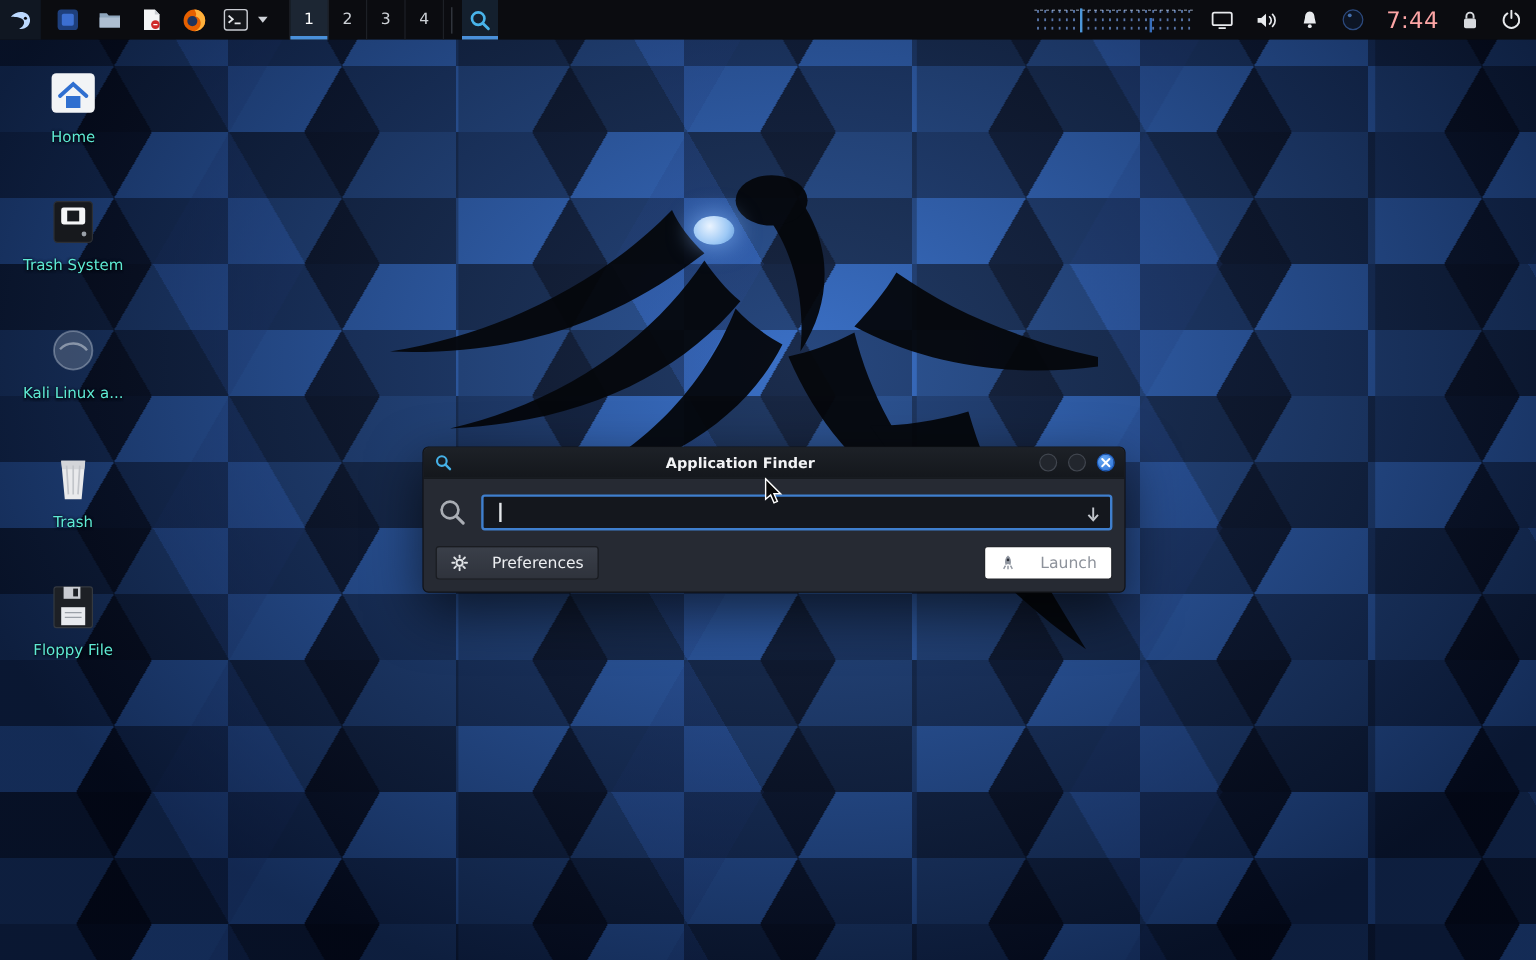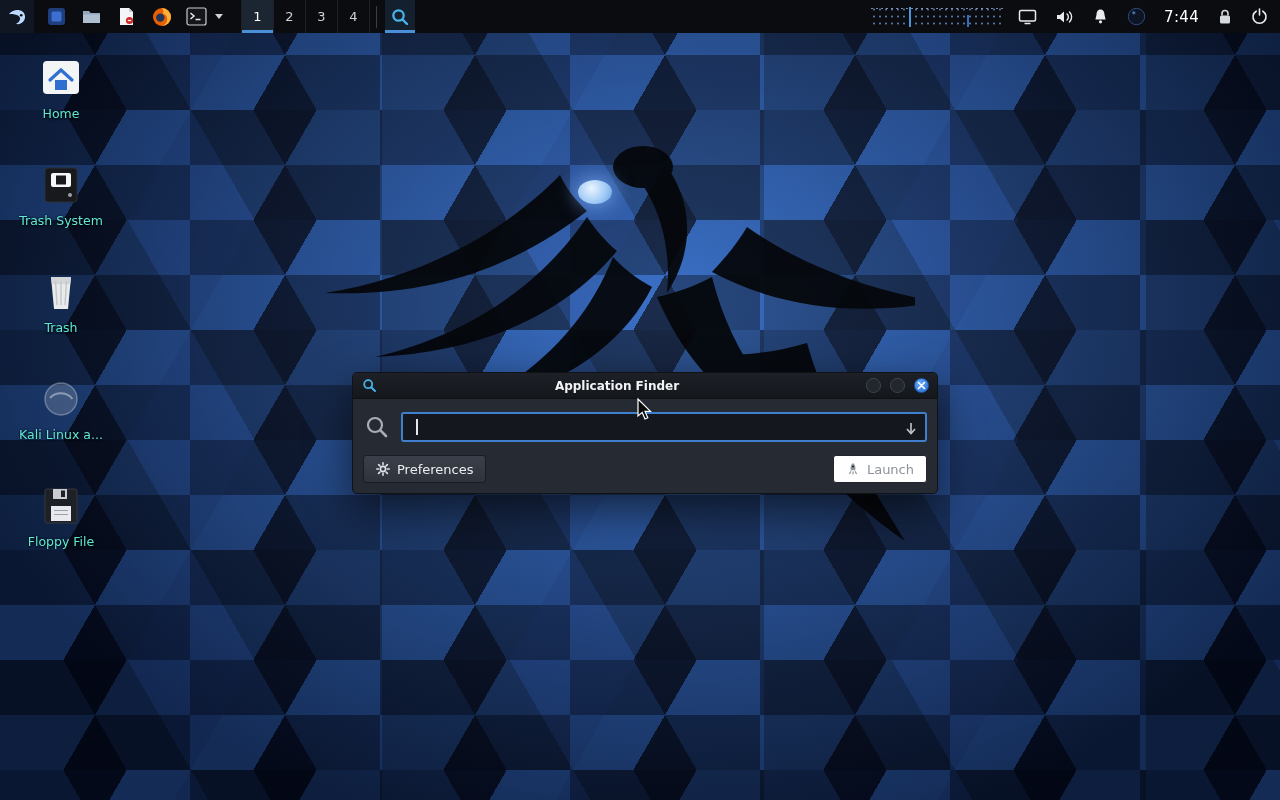--- a/index.html
+++ b/index.html
@@ -62,21 +62,21 @@
   .tray-item { padding:0 9px; display:flex; align-items:center; justify-content:center; height:33px; }
   .mini-graph {
     width:132px; height:22px; position:relative;
     background-image: radial-gradient(rgba(130,175,255,0.75) 0.8px, transparent 1.1px);
     background-size: 6px 7px; opacity:0.85; margin-right:6px;
   }
   .mini-graph .spike  { position:absolute; left:38px; top:1px; width:2px; height:20px; background:#58b0ff; }
   .mini-graph .spike2 { position:absolute; left:96px; top:9px; width:2px; height:12px; background:#3d7fd9; }
   .mini-graph .dotline{ position:absolute; left:0; top:2px; right:0; height:1px;
     background-image:repeating-linear-gradient(90deg,#cfe2ff 0 2px, transparent 2px 5px); opacity:.7; }
-  .clock { font-size:15px; color:#ffffff; letter-spacing:0.3px; }
+  .clock { font-size:19px; color:#fca5a5; letter-spacing:0.3px; }
 
   
   .desktop-icons { position:absolute; left:8px; top:44px; width:106px; z-index:10; }
   .dicon { height:107px; display:flex; flex-direction:column; align-items:center; padding-top:12px; }
   .dicon .glyph { height:42px; display:flex; align-items:flex-end; justify-content:center; }
   .dicon .dlabel {
     margin-top:9px; font-size:12.5px; color:#5eead4; text-align:center; line-height:1.15;
     text-shadow:0 1px 3px rgba(0,0,0,0.9), 0 0 2px rgba(0,0,0,0.8);
     max-width:102px; white-space:nowrap; overflow:hidden; text-overflow:ellipsis;
   }
@@ -110,21 +110,21 @@
   }
   .search-field input {
     width:100%; height:100%; background:transparent; border:none; outline:none;
     color:#e8eaed; font-size:13px; padding:0 26px 0 12px; font-family:inherit;
   }
   .caret { position:absolute; left:13px; top:5px; width:1.5px; height:16px; background:#e4e7ea; }
   .dd-arrow { position:absolute; right:7px; top:7px; }
 
   .btn-row { display:flex; justify-content:space-between; margin-top:13px; }
   .btn {
-    height:28px; display:inline-flex; align-items:center; gap:7px; padding:0 12px;
+    height:28px; display:inline-flex; align-items:center; gap:20px; padding:0 12px;
     background:linear-gradient(#3a3f49,#2f333c); border:1px solid #1a1c21; border-radius:3px;
     color:#eceef1; font-size:13px; cursor:default;
   }
   .btn.disabled { background:#ffffff; color:#8d929b; border-color:#22252b;justify-content:space-between; }
 
   
   .cursor { position:absolute; left:637px; top:398px; z-index:99; pointer-events:none; }
 </style>
 </head>
 <body>
@@ -271,36 +271,36 @@
         <rect x="12" y="8" width="20" height="14" rx="2" fill="#f5f6f7"></rect>
         <rect x="17" y="10.5" width="10" height="9" fill="#17191d"></rect>
         <circle cx="31" cy="30" r="2" fill="#9aa0a8"></circle>
       </svg>
     </div>
     <div class="dlabel">Trash System</div>
   </div>
   <div class="dicon">
     <div class="glyph">
       <svg width="44" height="40" viewBox="0 0 44 40">
+        <circle cx="22" cy="20" r="16" fill="rgba(150,162,178,0.30)"></circle>
+        <circle cx="22" cy="20" r="16" fill="none" stroke="rgba(220,230,240,0.35)" stroke-width="1.5"></circle>
+        <path d="M11 19 C 17 12.5, 28 12.5, 33.5 20" stroke="rgba(235,240,245,0.45)" stroke-width="2" fill="none"></path>
+      </svg>
+    </div>
+    <div class="dlabel">Kali Linux a...</div>
+  </div>
+  <div class="dicon">
+    <div class="glyph">
+      <svg width="44" height="40" viewBox="0 0 44 40">
         <path d="M12 5 H32 L29 37 H15 Z" fill="#e9eaec"></path>
         <path d="M12 5 H32 L31.2 12 H12.8 Z" fill="#d3d5d9"></path>
         <path d="M16.5 9 L18 33 M22 9 V33 M27.5 9 L26 33" stroke="#c2c5ca" stroke-width="1.4" fill="none"></path>
       </svg>
     </div>
     <div class="dlabel">Trash</div>
-  </div>
-  <div class="dicon">
-    <div class="glyph">
-      <svg width="44" height="40" viewBox="0 0 44 40">
-        <circle cx="22" cy="20" r="16" fill="rgba(150,162,178,0.30)"></circle>
-        <circle cx="22" cy="20" r="16" fill="none" stroke="rgba(220,230,240,0.35)" stroke-width="1.5"></circle>
-        <path d="M11 19 C 17 12.5, 28 12.5, 33.5 20" stroke="rgba(235,240,245,0.45)" stroke-width="2" fill="none"></path>
-      </svg>
-    </div>
-    <div class="dlabel">Kali Linux a...</div>
   </div>
   <div class="dicon">
     <div class="glyph">
       <svg width="44" height="40" viewBox="0 0 44 40">
         <rect x="6" y="3" width="32" height="34" rx="2" fill="#1d2025" stroke="#343940"></rect>
         <rect x="14" y="3" width="14" height="10" fill="#c9ccd2"></rect>
         <rect x="22" y="4.5" width="4" height="6.5" fill="#1d2025"></rect>
         <rect x="12" y="20" width="20" height="15" fill="#e8eaee"></rect>
         <path d="M15 24.5 H29 M15 28.5 H29" stroke="#9aa0a8" stroke-width="1.2"></path>
       </svg>

